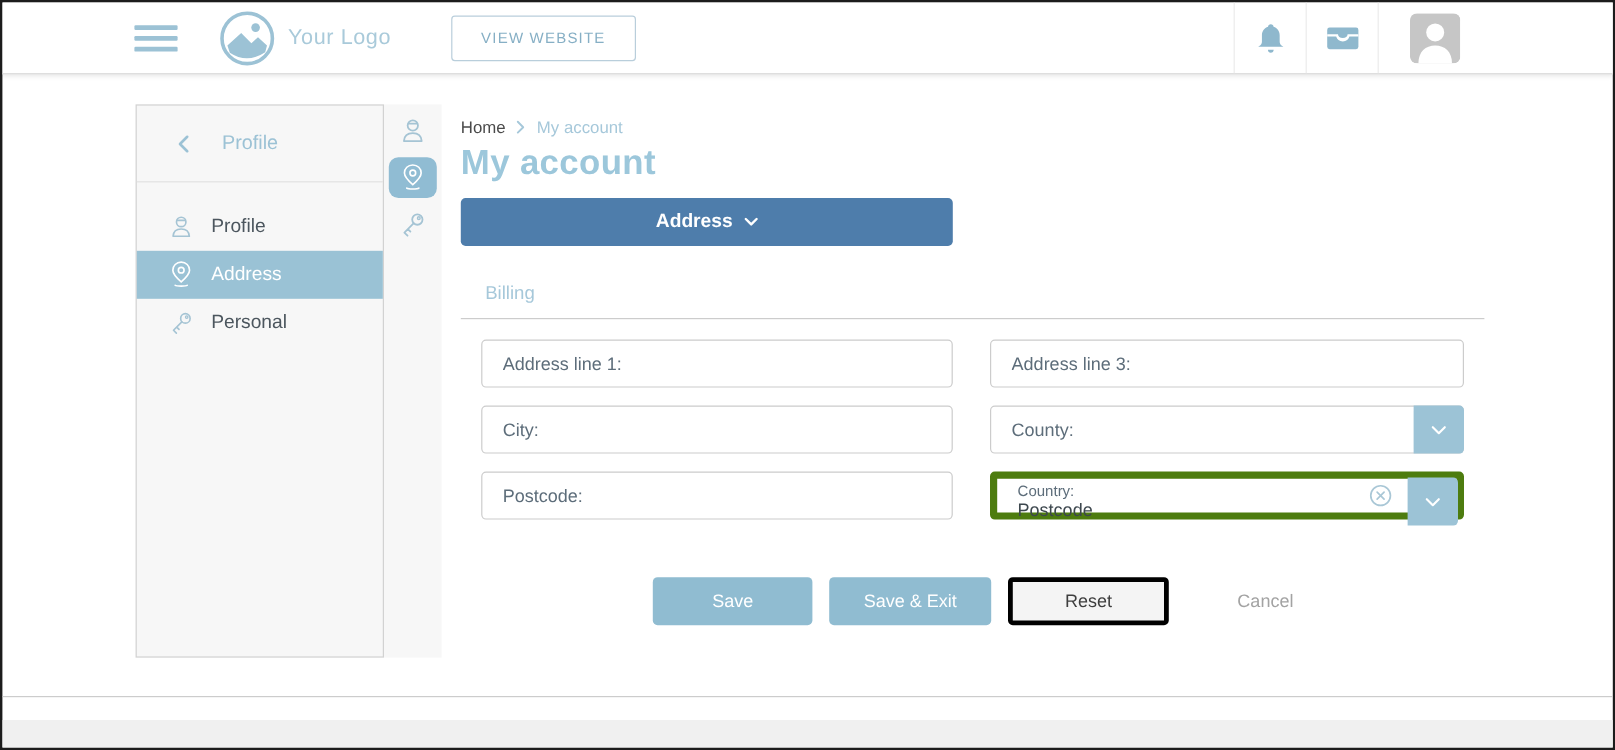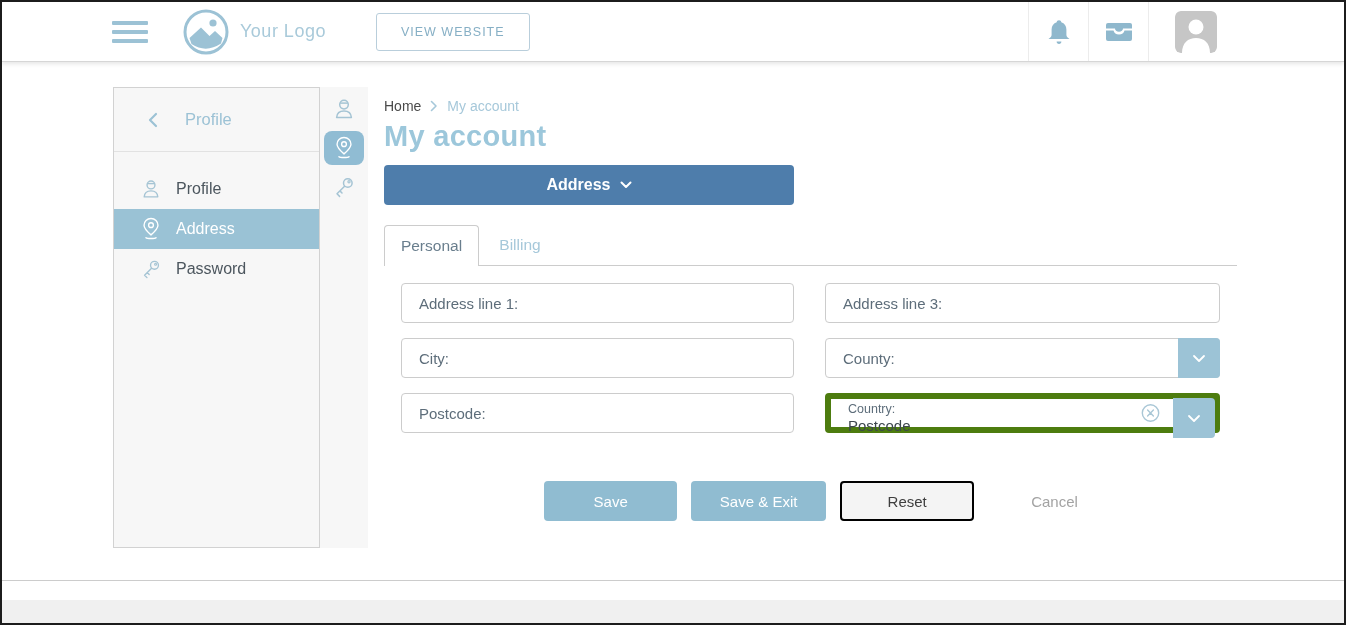--- a/index.html
+++ b/index.html
@@ -116,21 +116,21 @@
 
   .actions { margin-top:33px; display:flex; align-items:center;justify-content:center; }
   .actions button { font-family:"Liberation Sans", sans-serif; font-size:15px; cursor:pointer; }
   .btn-blue {
     height:40px; background:#90bcd1; color:#fff; border:none; border-radius:4px;
   }
   .btn-save { width:133px; margin-left:1px; }
   .btn-save-exit { width:135px; margin-left:14px; }
   .btn-reset {
     width:134px; height:40px; margin-left:14px;
-    background:#f4f4f4; border:2px solid #000000; border-radius:4px; color:#3e3e3e;
+    background:#f4f4f4; border:4px solid #000000; border-radius:4px; color:#3e3e3e;
   }
   .btn-cancel { margin-left:57px; background:none; border:none; color:#a3a3a3; }
 
   
   .footer-line { position:absolute; left:0; right:0; top:578px; border-top:1px solid #ccc; }
   .footer-band { position:absolute; left:0; right:0; top:598px; bottom:0; background:#f0f0f0; }
 </style>
 </head>
 <body>
 
@@ -219,21 +219,21 @@
       </div>
 
       <div class="sb-item">
         <span class="sb-icon">
           <svg width="22" height="22" viewBox="0 0 24 24">
             <circle cx="15.8" cy="8" r="4.3" fill="none" stroke="#a5c4d4" stroke-width="1.5"></circle>
             <circle cx="17" cy="6.8" r="1.1" fill="none" stroke="#a5c4d4" stroke-width="1.2"></circle>
             <path d="M12.6,11.2 L5,18.8 M5,18.8 l2.6,2.6 M7.9,15.9 l2.1,2.1" fill="none" stroke="#a5c4d4" stroke-width="1.5" stroke-linecap="round"></path>
           </svg>
         </span>
-        <span class="sb-label">Password</span>
+        <span class="sb-label">Personal</span>
       </div>
     </div>
   </div>
 
   <div class="rail">
     <div class="rail-item">
       <span style="display:flex">
         <svg width="24" height="24" viewBox="0 0 24 24">
           <circle cx="12" cy="7.6" r="4.3" fill="none" stroke="#a5c4d4" stroke-width="1.5"></circle>
           <path d="M8.1,6.1 h7.8" stroke="#a5c4d4" stroke-width="1.5" fill="none"></path>
@@ -278,21 +278,20 @@
     <div class="section-bar">
       <span>Address</span>
       <span style="display:flex">
         <svg width="12" height="8" viewBox="0 0 12 8">
           <polyline points="1.5,1.5 6,6 10.5,1.5" fill="none" stroke="#ffffff" stroke-width="2" stroke-linecap="round" stroke-linejoin="round"></polyline>
         </svg>
       </span>
     </div>
 
     <div class="tabs">
-      <div class="tab active">Personal</div>
       <div class="tab inactive">Billing</div>
     </div>
 
     <div class="form-grid">
 
       <div class="field-wrap">
         <input type="text" placeholder="Address line 1:" style="">
       </div>
 
 

